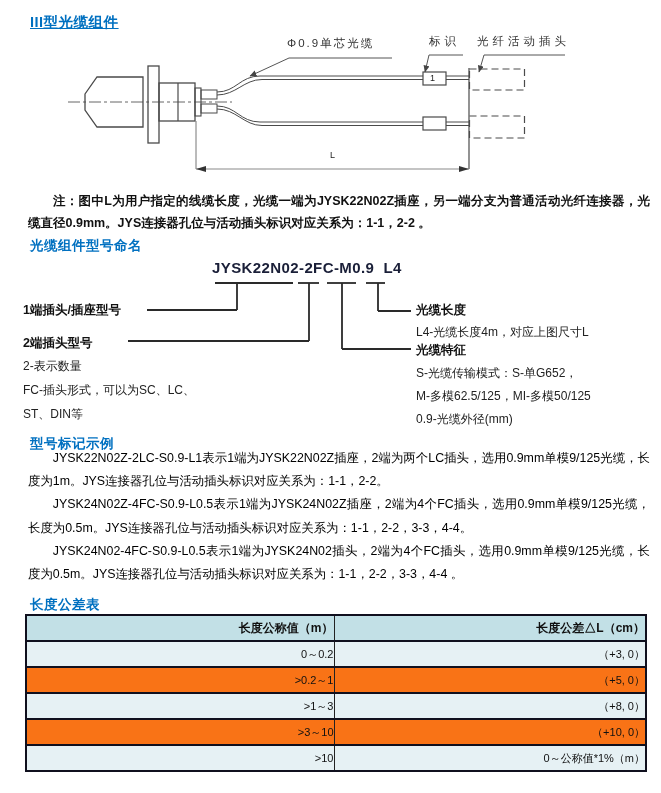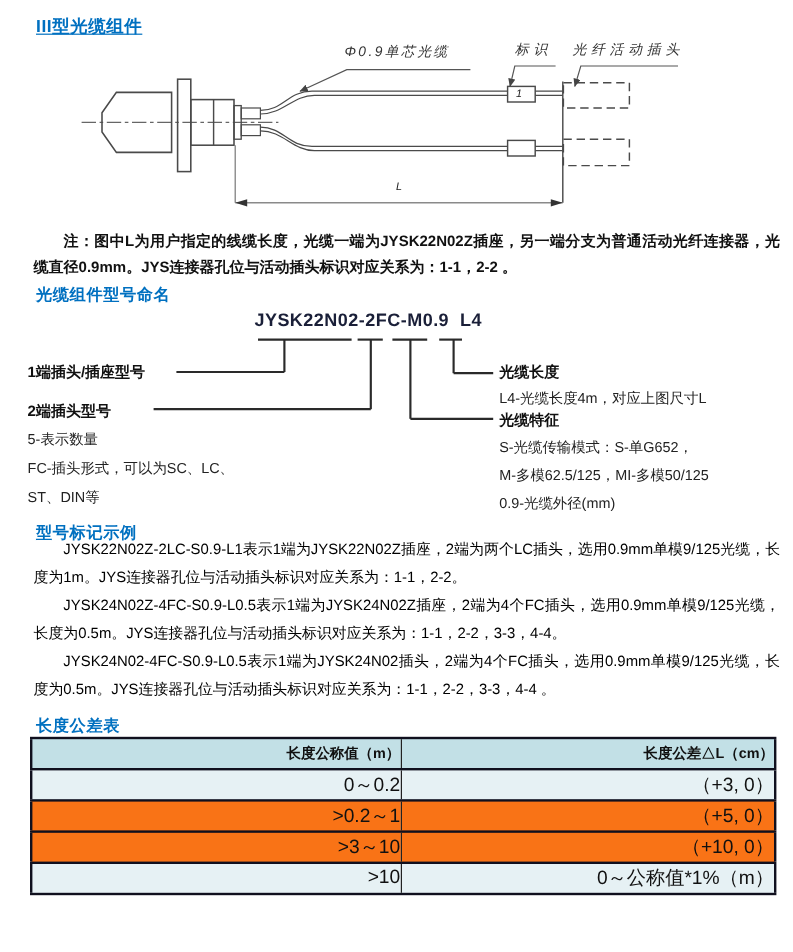--- a/index.html
+++ b/index.html
@@ -22,34 +22,34 @@
   .name-sub { font-size:12px; color:#222; white-space:nowrap; }
   .example-p { font-size:12.4px; line-height:23.2px; text-align:justify; text-indent:2em; color:#000000; }
   .tol-table { border-collapse:collapse; width:620px; table-layout:fixed; }
   .tol-table th, .tol-table td {
     border-top:2px solid #10101e; border-bottom:2px solid #10101e;
     border-left:1px solid #222; border-right:1px solid #222;
     text-align:right; vertical-align:middle; height:26px; padding:0;
   }
   .tol-table { border:2px solid #10101e; }
   .tol-table th { background:#c2e0e6; font-size:12px; font-weight:bold; color:#111; }
-  .tol-table td { font-size:16px; color:#111; }
+  .tol-table td { font-size:11px; color:#111; }
   .tol-table tr.odd td { background:#e6f1f4; }
   .tol-table tr.even td { background:#f97316; }
   svg { position:absolute; left:0; top:0; overflow:visible; }
   .tiny { font-size:9px; color:#222; }
 </style>
 </head>
 <body>
 
 <div class="page">
 
   <div class="abs h-main" style="left:30px; top:13px;">III型光缆组件</div>
 
-  <div class="abs" style="left:0; top:32px; width:661px; height:150px;font-style:italic;">
+  <div class="abs" style="left:0; top:32px; width:661px; height:150px;">
     <svg width="661" height="150" viewBox="0 0 661 150">
       <defs>
         <marker id="arr" markerWidth="9" markerHeight="8" refX="6.5" refY="3" orient="auto">
           <path d="M0,0 L7,3 L0,6 Z" fill="#444"></path>
         </marker>
       </defs>
 
       <path d="M68,70 H232" stroke="#666" stroke-width="1" fill="none" stroke-dasharray="12 3 3 3"></path>
 
       <path d="M85,62 L97,45 L143,45 L143,95 L97,95 L85,78 Z" stroke="#4a4a4a" stroke-width="1.3" fill="none"></path>
@@ -112,21 +112,21 @@
         <path d="M342,93 H411"></path>
         <path d="M366,27 H385"></path>
         <path d="M378,27 V55"></path>
         <path d="M378,55 H411"></path>
       </g>
     </svg>
     <div class="abs model-text" style="left:212px; top:3px;">JYSK22N02-2FC-M0.9  L4</div>
 
     <div class="abs name-label" style="left:23px; top:46px;">1端插头/插座型号</div>
     <div class="abs name-label" style="left:23px; top:79px;">2端插头型号</div>
-    <div class="abs name-sub" style="left:23px; top:102px;">5-表示数量</div>
+    <div class="abs name-sub" style="left:23px; top:102px;">2-表示数量</div>
     <div class="abs name-sub" style="left:23px; top:126px;">FC-插头形式，可以为SC、LC、</div>
     <div class="abs name-sub" style="left:23px; top:150px;">ST、DIN等</div>
 
     <div class="abs name-label" style="left:416px; top:46px;">光缆长度</div>
     <div class="abs name-sub" style="left:416px; top:68px;">L4-光缆长度4m，对应上图尺寸L</div>
     <div class="abs name-label" style="left:416px; top:86px;">光缆特征</div>
     <div class="abs name-sub" style="left:416px; top:109px;">S-光缆传输模式：S-单G652，</div>
     <div class="abs name-sub" style="left:416px; top:132px;">M-多模62.5/125，MI-多模50/125</div>
     <div class="abs name-sub" style="left:416px; top:155px;">0.9-光缆外径(mm)</div>
   </div>
@@ -153,20 +153,24 @@
     </thead>
     <tbody>
       <tr class="odd">
         <td>0～0.2</td>
         <td>（+3, 0）</td>
       </tr>
       <tr class="even">
         <td>&gt;0.2～1</td>
         <td>（+5, 0）</td>
       </tr>
+      <tr class="odd">
+        <td>&gt;1～3</td>
+        <td>（+8, 0）</td>
+      </tr>
       <tr class="even">
         <td>&gt;3～10</td>
         <td>（+10, 0）</td>
       </tr>
       <tr class="odd">
         <td>&gt;10</td>
         <td>0～公称值*1%（m）</td>
       </tr>
     </tbody>
   </table>

